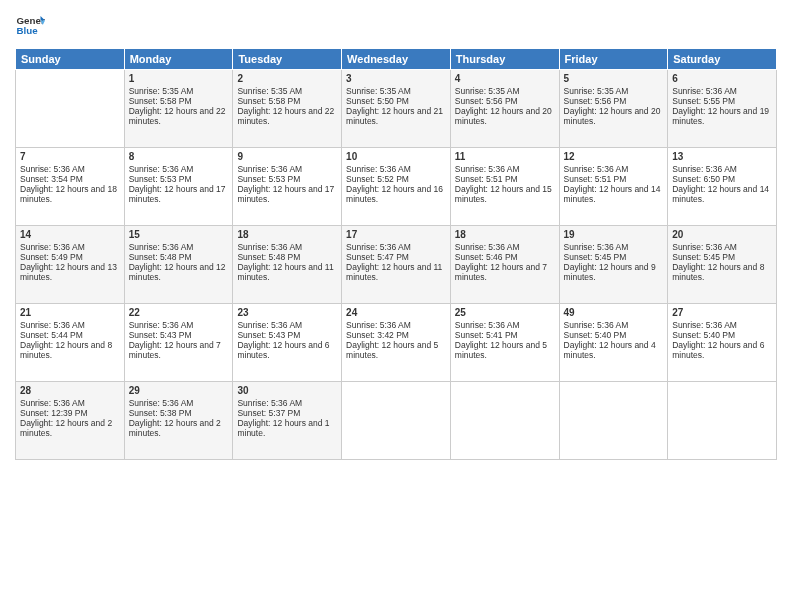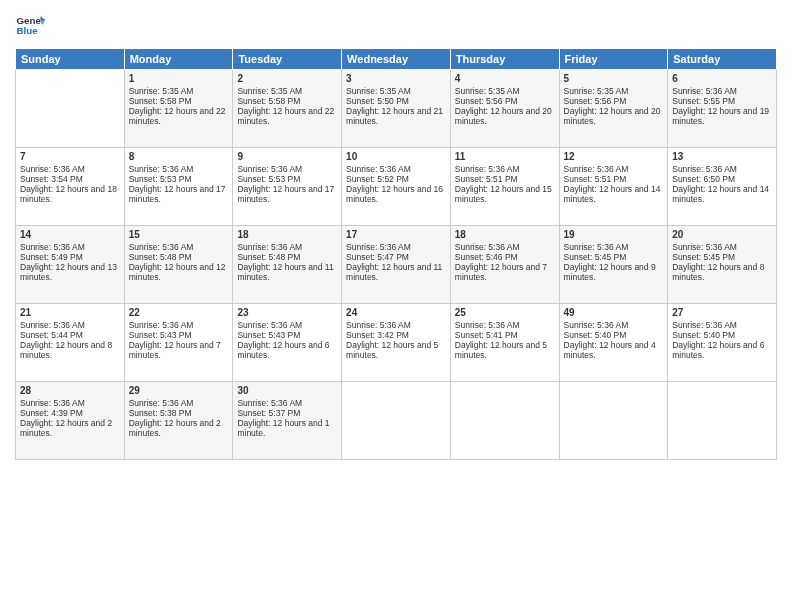--- a/index.html
+++ b/index.html
@@ -283,21 +283,21 @@
             <span class="day-num">27</span>
             <div>Sunrise: 5:36 AM</div>
             <div>Sunset: 5:40 PM</div>
             <div>Daylight: 12 hours and 6 minutes.</div>
           </td>
         </tr>
         <tr>
           <td>
             <span class="day-num">28</span>
             <div>Sunrise: 5:36 AM</div>
-            <div>Sunset: 4:39 PM</div>
+            <div>Sunset: 12:39 PM</div>
             <div>Daylight: 12 hours and 2 minutes.</div>
           </td>
           <td>
             <span class="day-num">29</span>
             <div>Sunrise: 5:36 AM</div>
             <div>Sunset: 5:38 PM</div>
             <div>Daylight: 12 hours and 2 minutes.</div>
           </td>
           <td>
             <span class="day-num">30</span>

